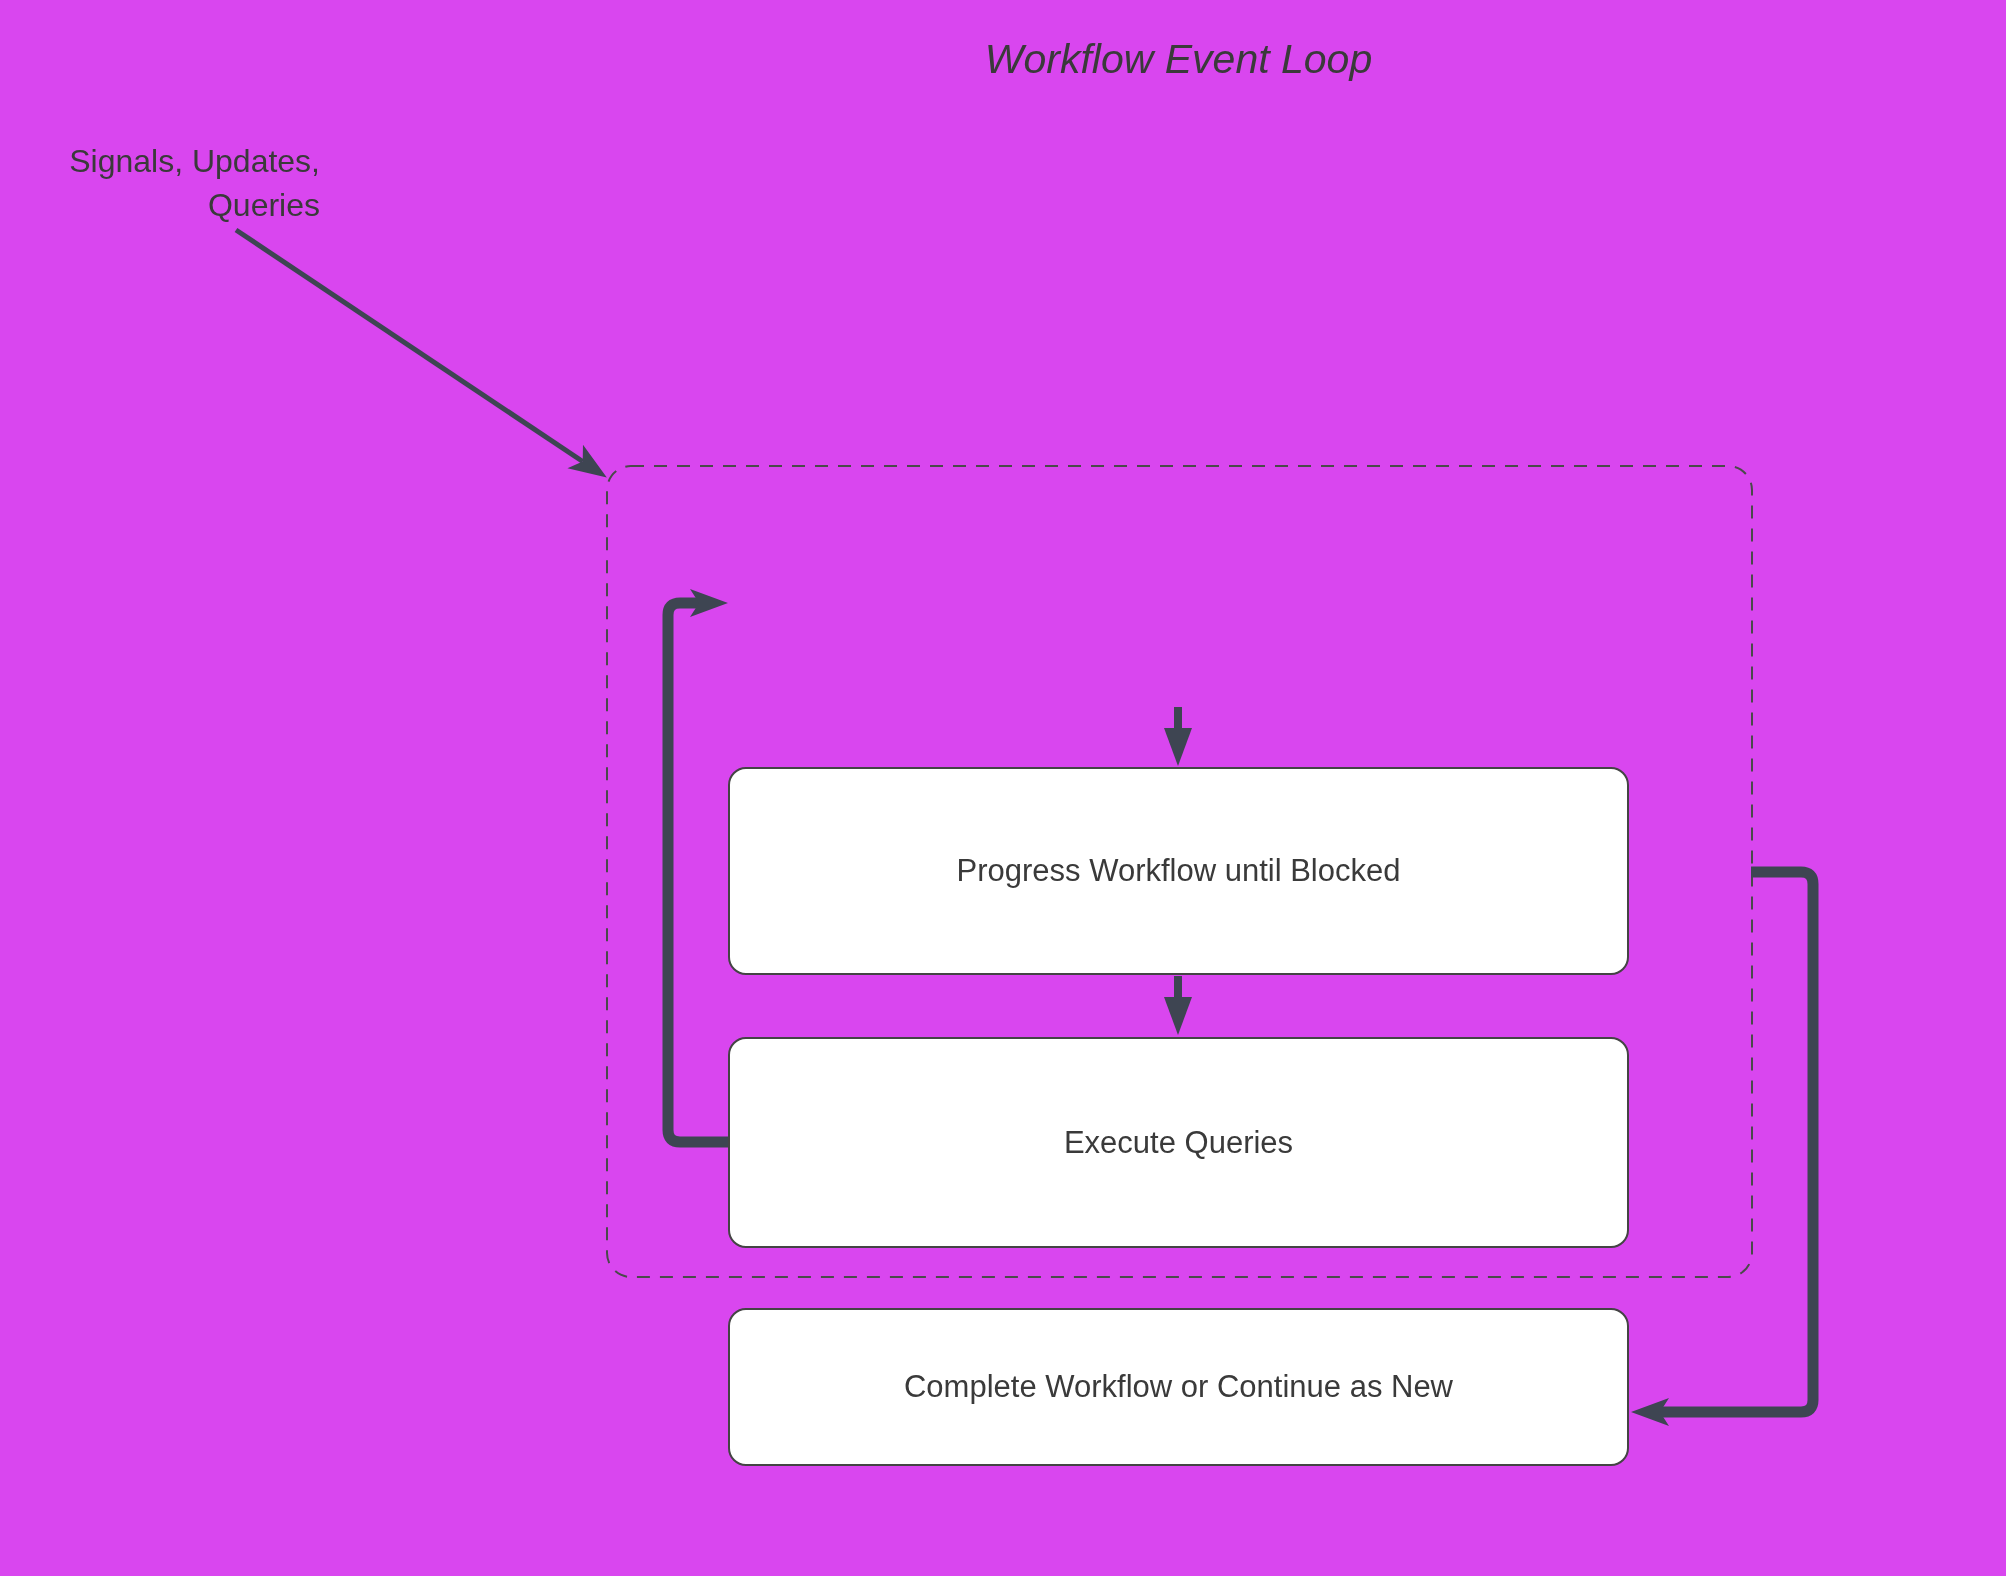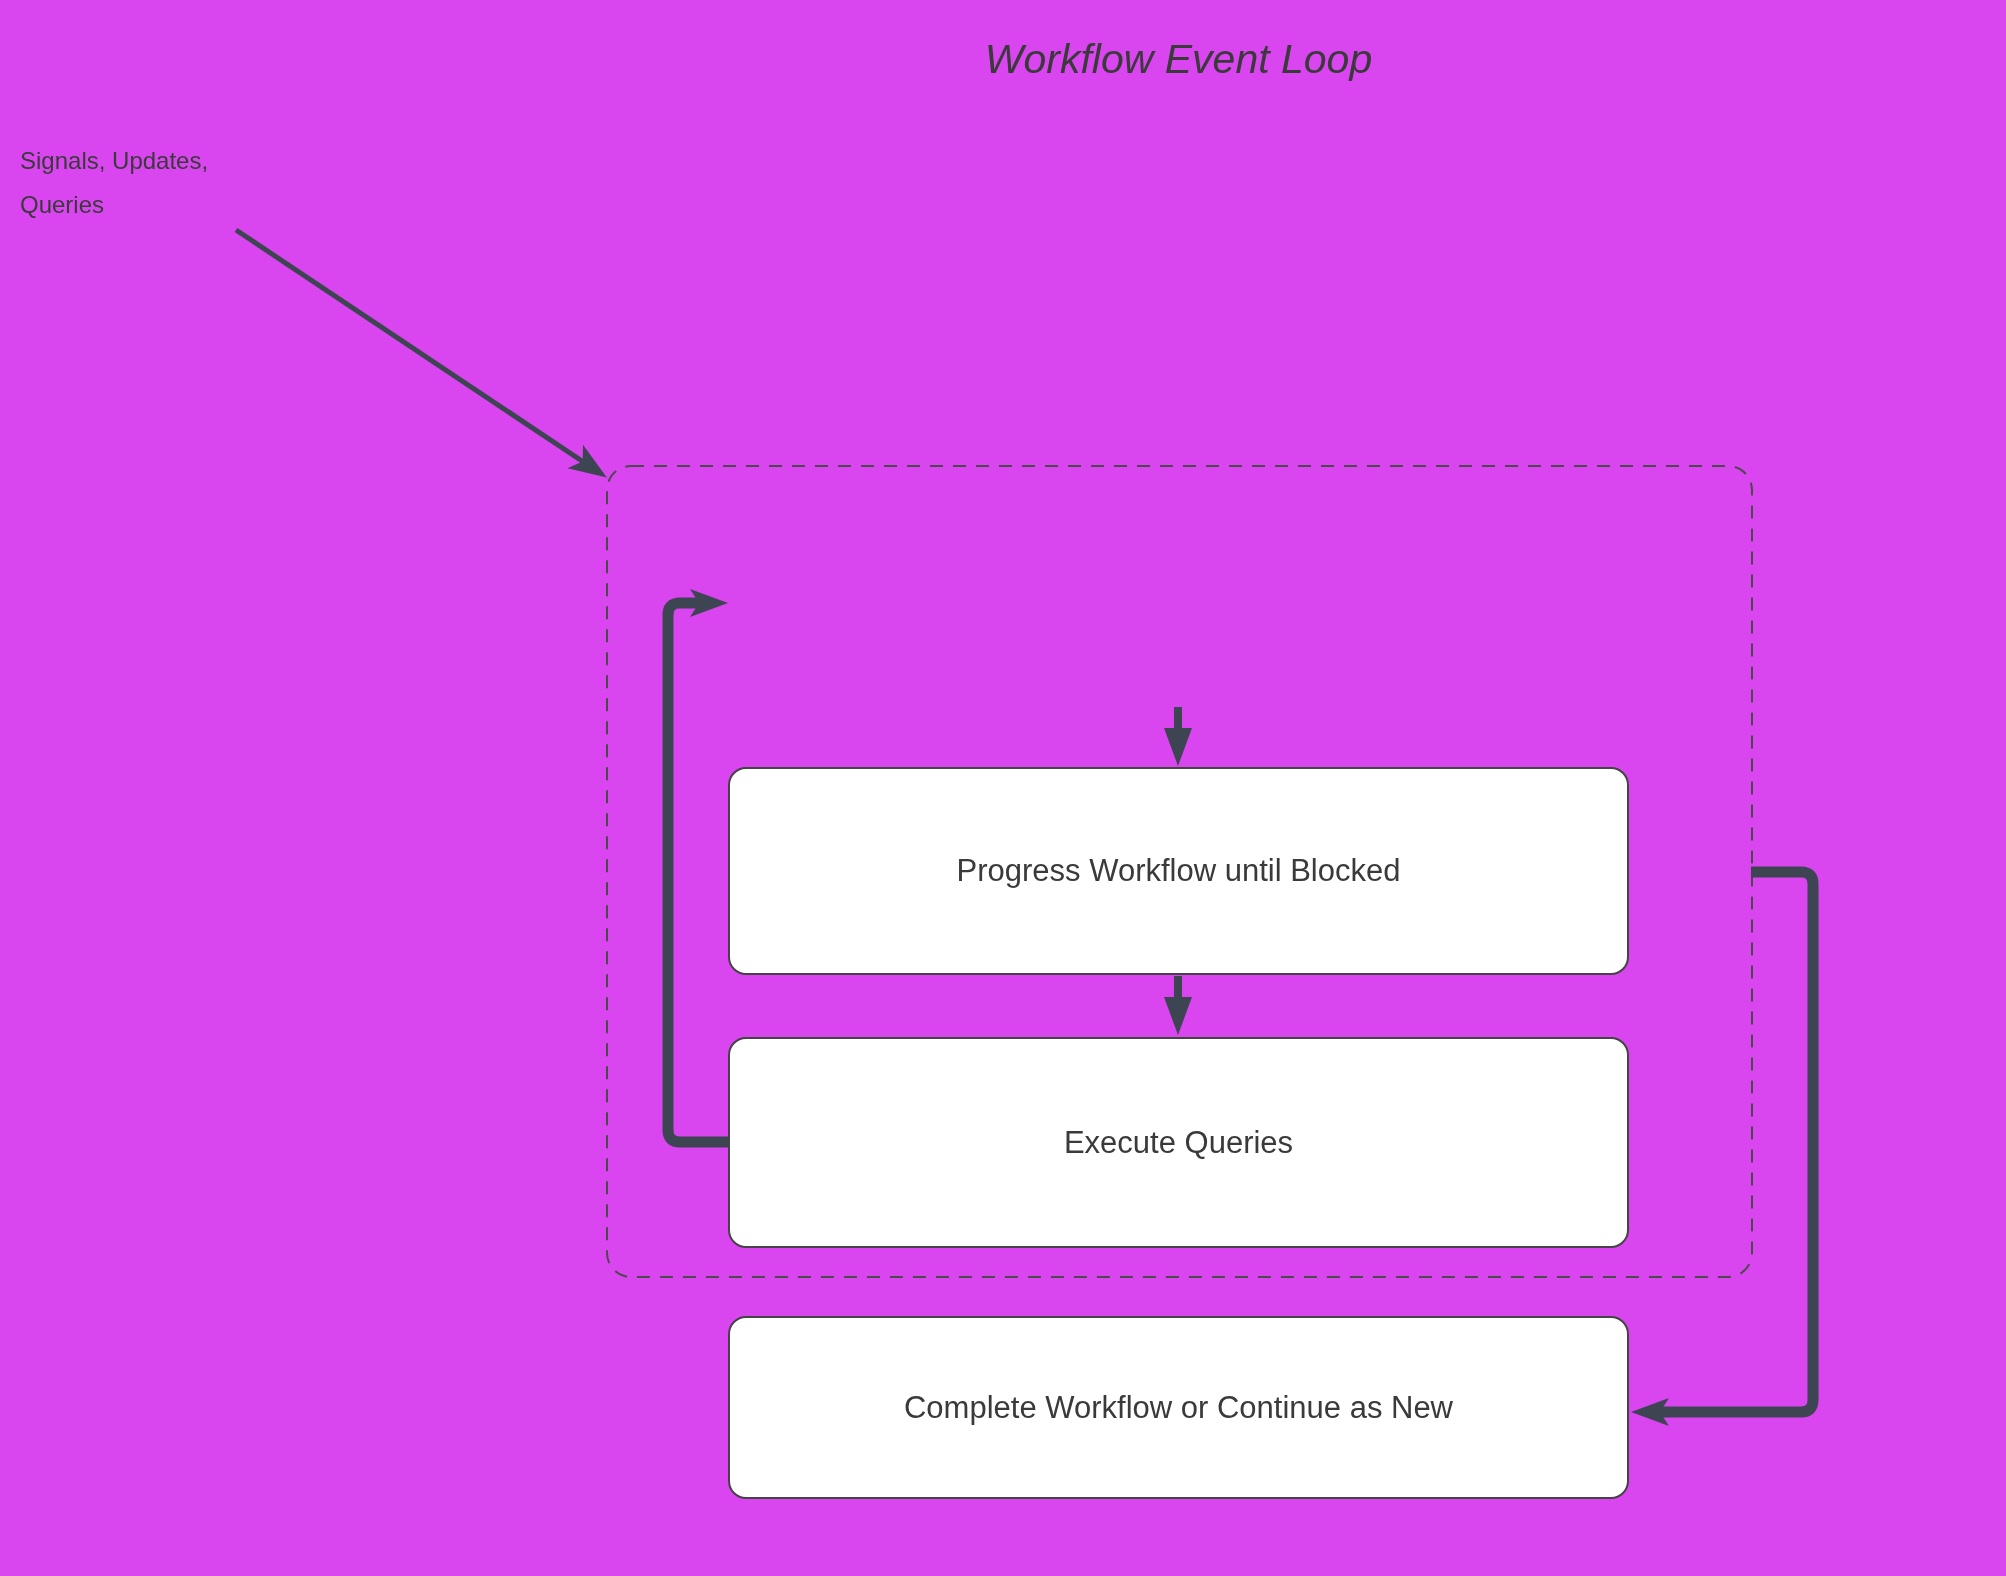--- a/index.html
+++ b/index.html
@@ -21,22 +21,22 @@
     text-align: center;
     font-size: 41px;
     font-style: italic;
     color: #3a3a3a;
   }
   .inputs-label {
     position: absolute;
     left: 20px;
     top: 139px;
     width: 300px;
-    text-align: left;
-    font-size: 24px;
+    text-align: right;
+    font-size: 32px;
     line-height: 44px;
     color: #3a3a3a;
   }
   .inputs-label span { display: block; }
   .node {
     position: absolute;
     left: 728px;
     width: 901px;
     box-sizing: border-box;
     background: #ffffff;
@@ -47,21 +47,21 @@
     justify-content: center;
     text-align: center;
     font-size: 31px;
     color: #3a3a3a;
     padding: 0 40px;
   }
   .node-initialize        { top: 227px;  height: 211px; }
   .node-progress-signals  { top: 497px;  height: 210px; }
   .node-progress-workflow { top: 767px;  height: 208px; }
   .node-execute-queries   { top: 1037px; height: 211px; }
-  .node-complete          { top: 1308px; height: 183px; margin-top: 8px; }
+  .node-complete          { top: 1308px; height: 158px; }
   .connector-layer {
     position: absolute;
     left: 0; top: 0;
     width: 2006px;
     height: 1576px;
     pointer-events: none;
   }
 </style>
 </head>
 <body>

